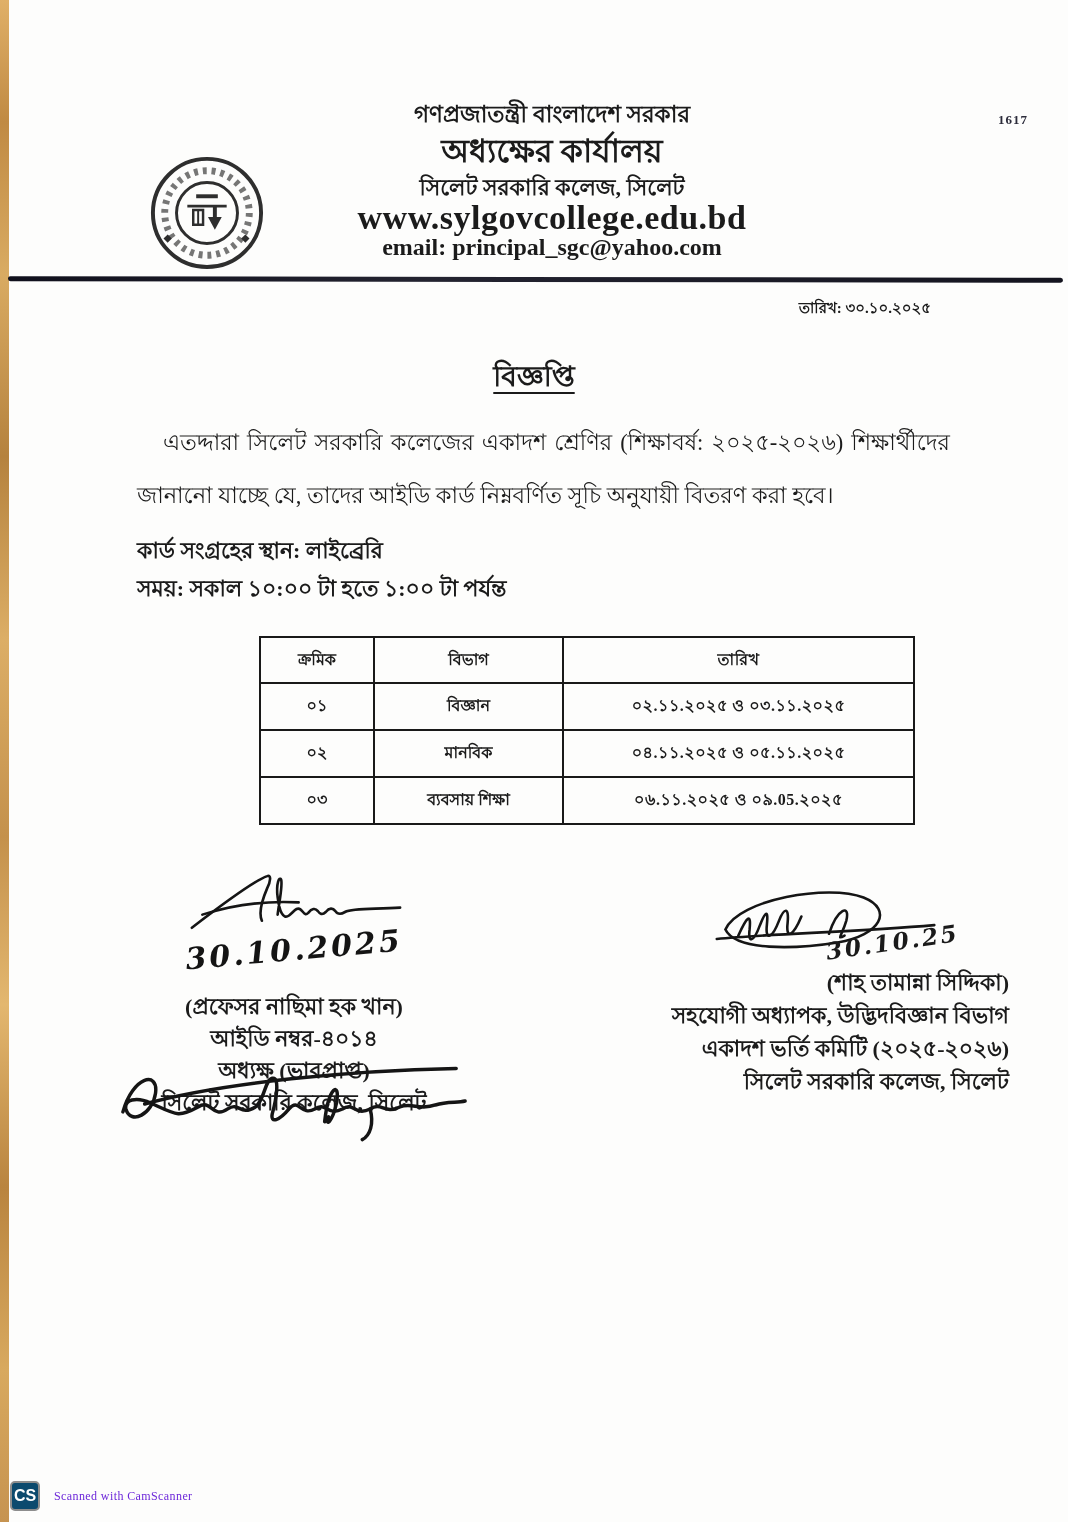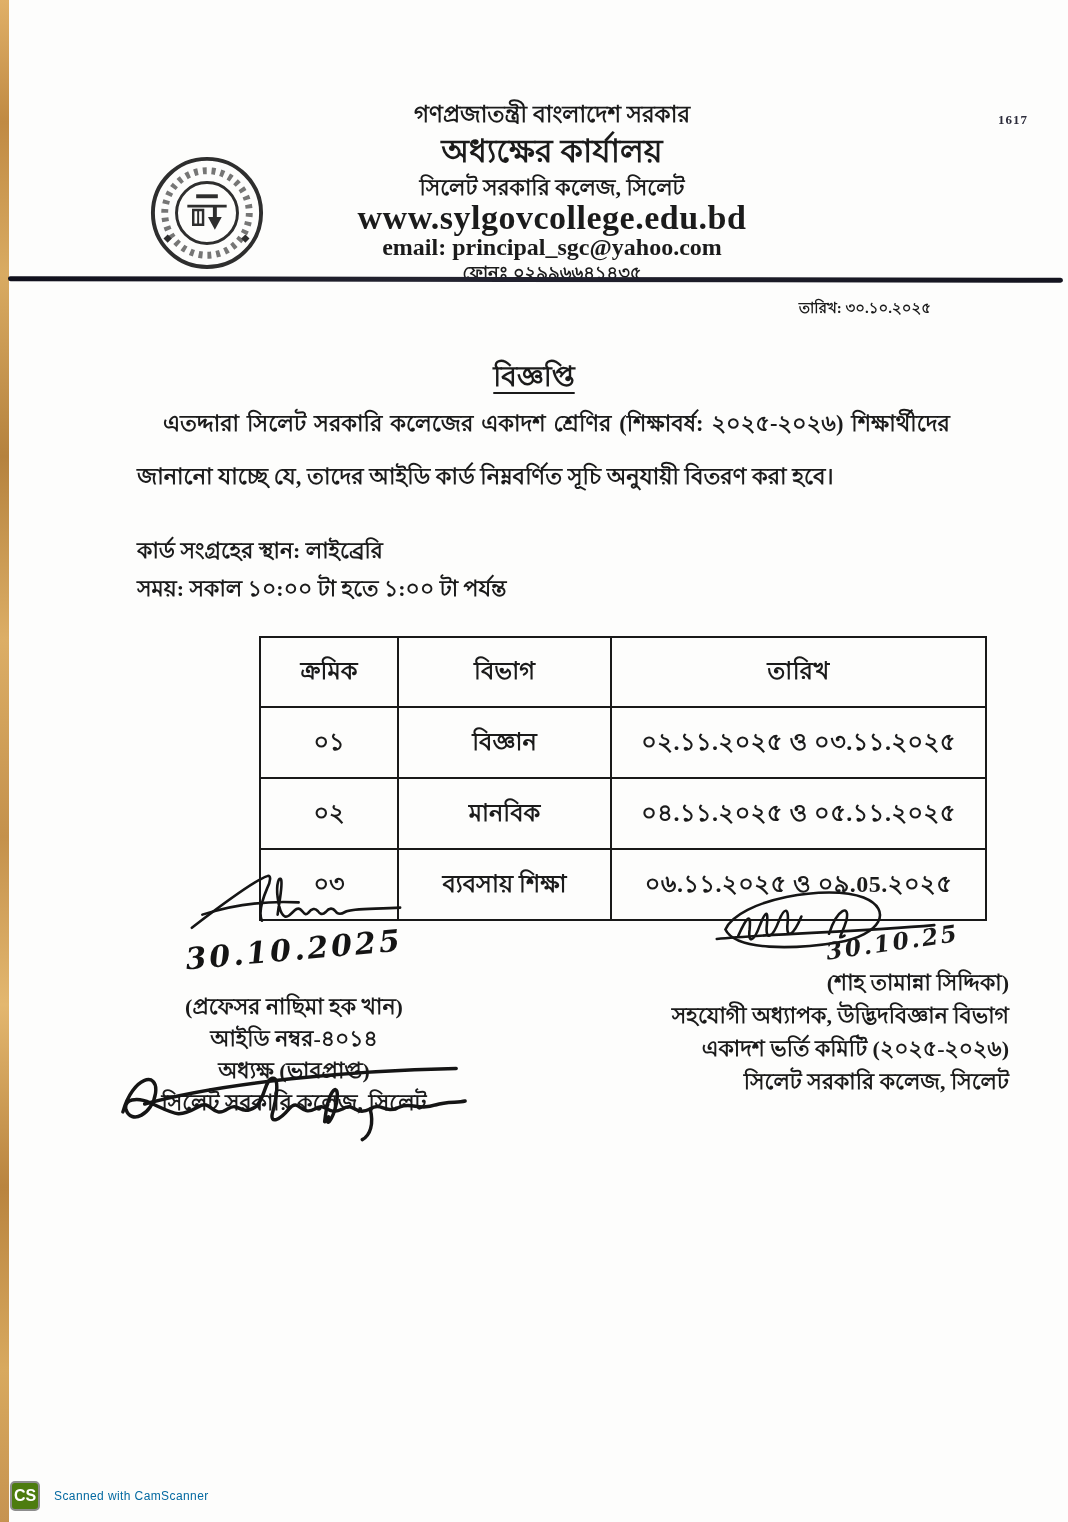--- a/index.html
+++ b/index.html
@@ -41,62 +41,62 @@
     font-size:15px;font-weight:700;
   }
   .notice-title{
     position:absolute;top:355px;left:0;right:0;text-align:center;
     font-size:28px;font-weight:700;
   }
   .notice-title span{
     text-decoration:underline;text-decoration-thickness:2px;text-underline-offset:6px;
   }
   .body-para{
-    position:absolute;left:137px;top:397px;width:813px;
-    font-size:22.5px;font-weight:700;line-height:53px;
+    position:absolute;left:137px;top:416px;width:813px;
+    font-size:22.5px;font-weight:400;line-height:53px;
   }
   .body-line1{text-align:justify;text-align-last:justify;padding-left:26px;}
   .body-line2{text-align:left;}
   .venue-line{position:absolute;left:137px;top:533px;font-size:22px;font-weight:700;}
   .time-line{position:absolute;left:137px;top:571px;font-size:22px;font-weight:700;}
   table.sched{
     position:absolute;left:259px;top:636px;
     border-collapse:collapse;
   }
   table.sched th,table.sched td{
     border:2px solid #191919;text-align:center;vertical-align:middle;
-    font-size:24px;padding:12px;
+    font-size:16px;padding:0;
   }
   table.sched th{font-weight:700;height:44px;}
   table.sched td{font-weight:600;height:45px;}
   .col-sl{width:112px;}
   .col-dept{width:187px;}
   .col-date{width:349px;letter-spacing:.5px;}
   .sig-block{position:absolute;text-align:center;}
   .sig-left{left:133px;top:870px;width:322px;}
   .sig-right{left:653px;top:882px;width:356px;}
   .sig-svg{display:block;margin:0 auto;}
   .hw-date-left{
     font-size:30px;font-style:italic;font-weight:700;letter-spacing:3px;
     transform:rotate(-5deg);margin-top:-8px;color:#141414;
     font-family:"DejaVu Serif",serif;
   }
   .sig-line{font-size:22px;font-weight:600;line-height:32px;}
   .sig-line-sm{font-size:22px;font-weight:600;line-height:33px;text-align:right;}
   .scribble-left{position:absolute;left:-18px;top:188px;}
   .watermark{position:absolute;left:10px;top:1481px;display:flex;align-items:center;}
   .cs-badge{
-    width:30px;height:30px;border-radius:5px;background:#4d7c0f;
+    width:30px;height:30px;border-radius:5px;background:#0c4a6e;
     color:#ffffff;font-family:"Liberation Sans",sans-serif;font-weight:700;
     font-size:16px;display:flex;align-items:center;justify-content:center;
     border:2px solid #8d8d8d;box-sizing:border-box;
   }
   .cs-text{
-    margin-left:14px;font-family:Liberation Sans, sans-serif;
-    font-size:12px;color:#0369a1;letter-spacing:.4px;
+    margin-left:14px;font-family:Liberation Serif, serif;
+    font-size:12px;color:#6d28d9;letter-spacing:.4px;
   }
 </style>
 </head>
 <body>
 
 <div class="page">
 
   <div class="edge-strip"></div>
 
   <div class="corner-number">1617</div>
@@ -116,21 +116,20 @@
       <path d="M61 65 L68 78 L75 65 z" fill="#2e2e2e"></path>
     </svg>
   </div>
 
   <div class="letterhead">
     <div class="lh1">গণপ্রজাতন্ত্রী বাংলাদেশ সরকার</div>
     <div class="lh2">অধ্যক্ষের কার্যালয়</div>
     <div class="lh3">সিলেট সরকারি কলেজ, সিলেট</div>
     <div class="lh-web">www.sylgovcollege.edu.bd</div>
     <div class="lh-email">email: principal_sgc@yahoo.com</div>
-    <div class="lh-phone">ফোনঃ ০২৯৯৬৬৪১৪৩৫</div>
   </div>
 
   <div class="divider"></div>
 
   <div class="date-line">তারিখ: ৩০.১০.২০২৫</div>
 
   <div class="notice-title">
     <span>বিজ্ঞপ্তি</span>
   </div>
 

